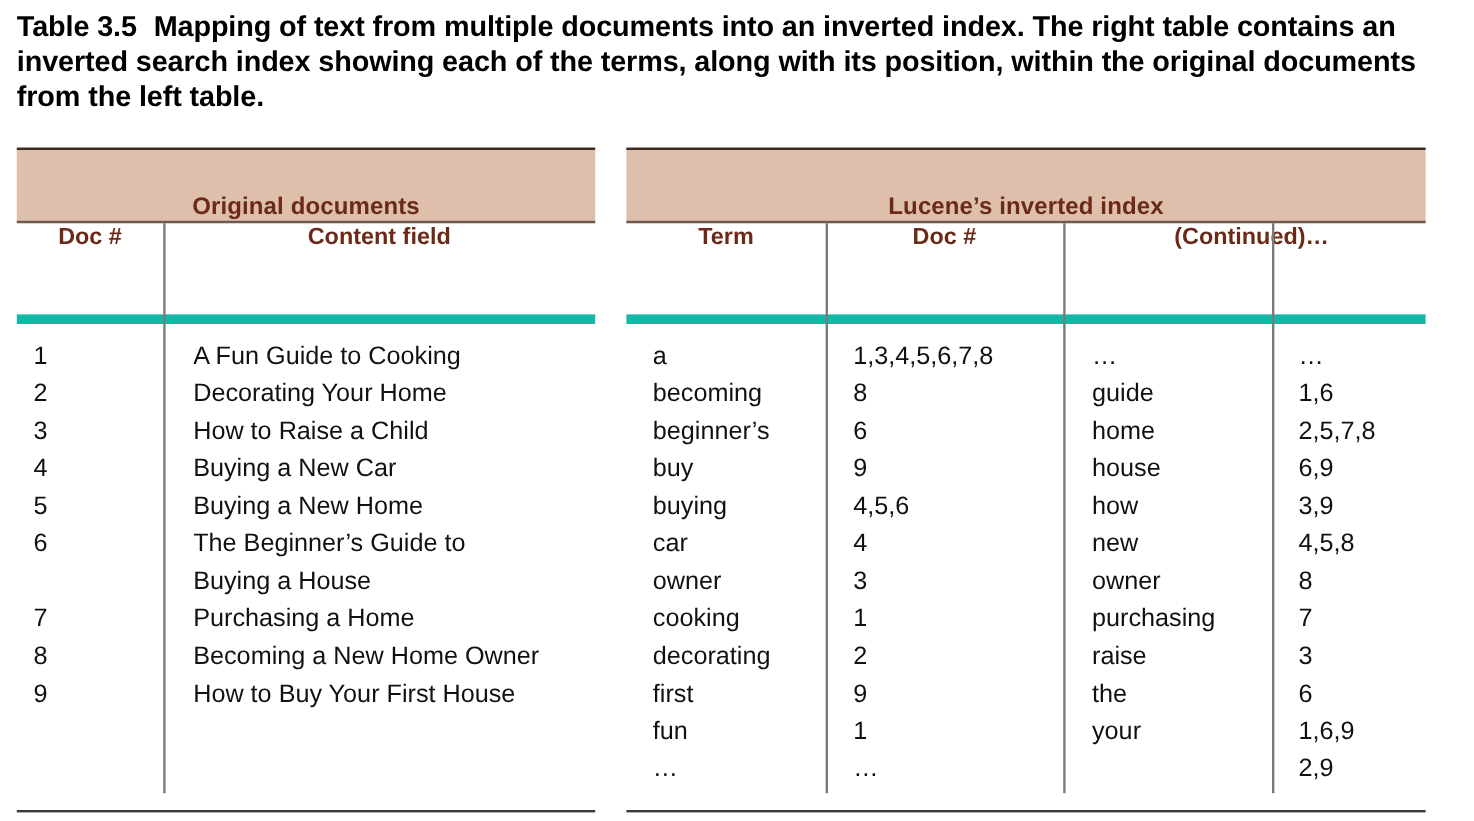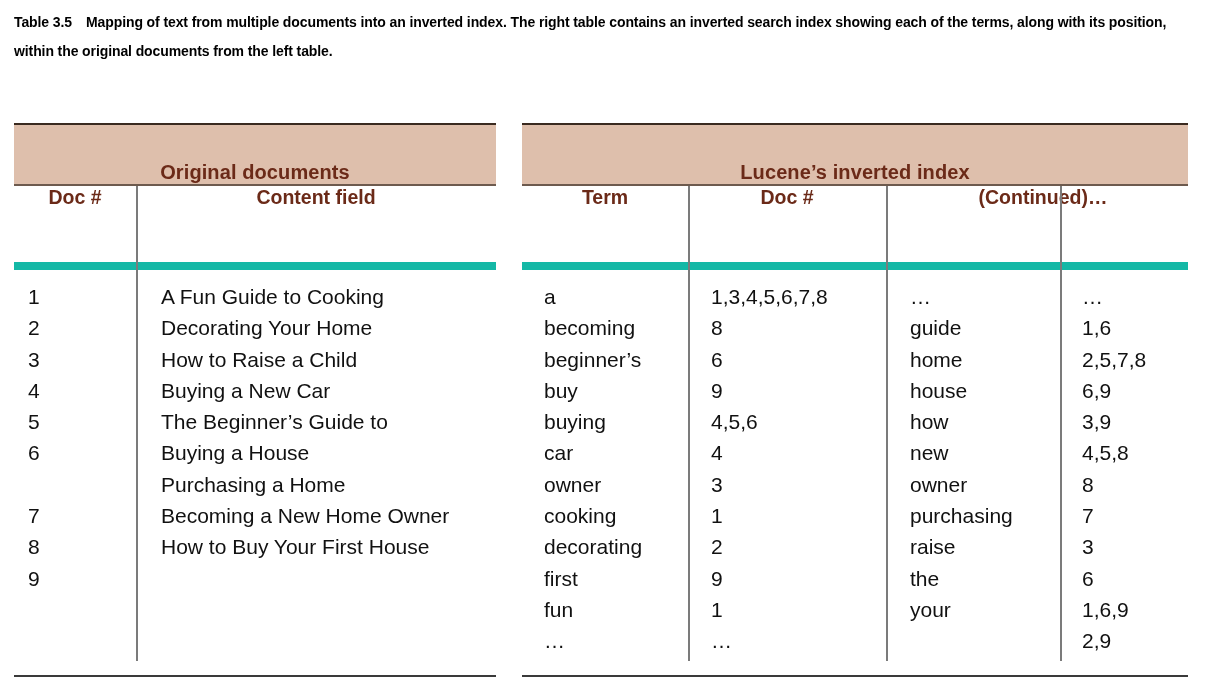--- a/index.html
+++ b/index.html
@@ -20,21 +20,21 @@
     width: 1228px;
     height: 684px;
   }
 
   
   .caption {
     position: absolute;
     left: 14px;
     top: 8px;
     width: 1186px;
-    font-size: 14px;
+    font-size: 24px;
     line-height: 29px;
     font-weight: bold;
     color: #000000;
     letter-spacing: -0.1px;
   }
   .caption .cap-label { margin-right: 14px; }
 
   
   .table {
     position: absolute;
@@ -150,20 +150,21 @@
         <div class="cell"></div>
         <div class="cell">7</div>
         <div class="cell">8</div>
         <div class="cell">9</div>
       </div>
       <div class="col lt-content">
         <div class="cell">A Fun Guide to Cooking</div>
         <div class="cell">Decorating Your Home</div>
         <div class="cell">How to Raise a Child</div>
         <div class="cell">Buying a New Car</div>
+        <div class="cell">Buying a New Home</div>
         <div class="cell">The Beginner’s Guide to</div>
         <div class="cell">Buying a House</div>
         <div class="cell">Purchasing a Home</div>
         <div class="cell">Becoming a New Home Owner</div>
         <div class="cell">How to Buy Your First House</div>
       </div>
     </div>
 
     <div class="vrule" style="left:122px;"></div>
   </div>

